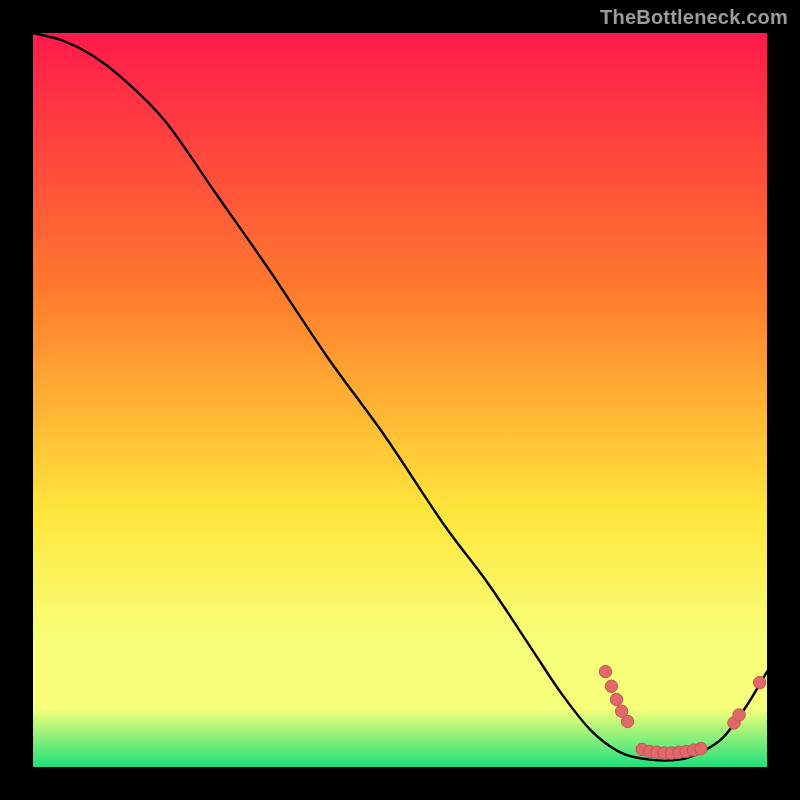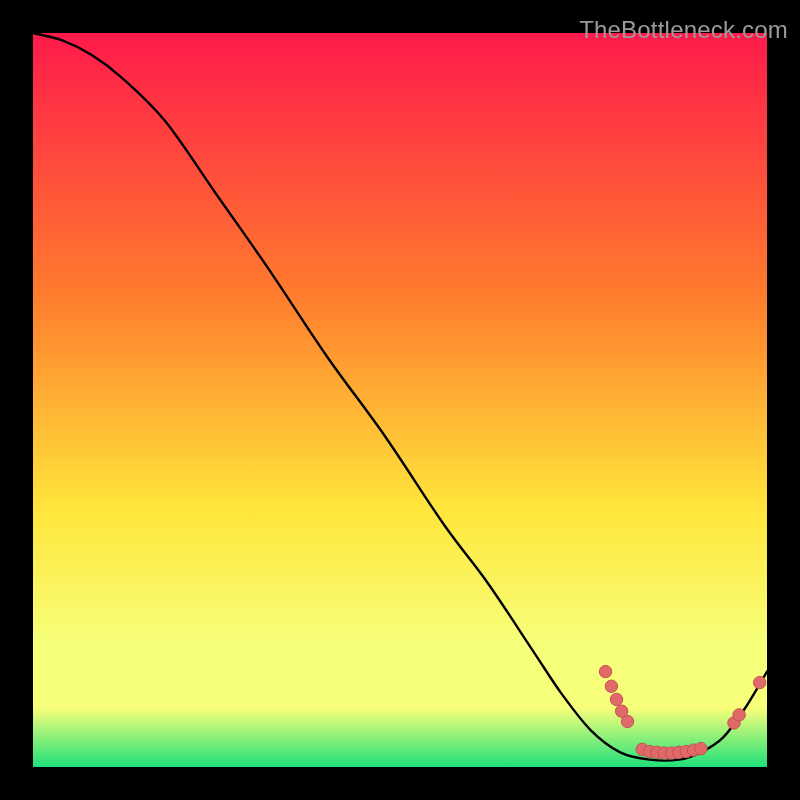--- a/index.html
+++ b/index.html
@@ -20,25 +20,25 @@
   .plot {
     position: absolute;
     left: 33px;
     top: 33px;
     width: 734px;
     height: 734px;
     overflow: hidden;
   }
   .watermark {
     position: absolute;
-    top: 16px;
+    top: 6px;
     right: 12px;
     color: #9b9b9b;
-    font-size: 24px;
-    font-weight: 400;
+    font-size: 20px;
+    font-weight: 700;
     letter-spacing: 0.2px;
     z-index: 20;
   }
   svg.bg, svg.curve, svg.dots {
     position: absolute;
     left: 0;
     top: 0;
     width: 734px;
     height: 734px;
   }

